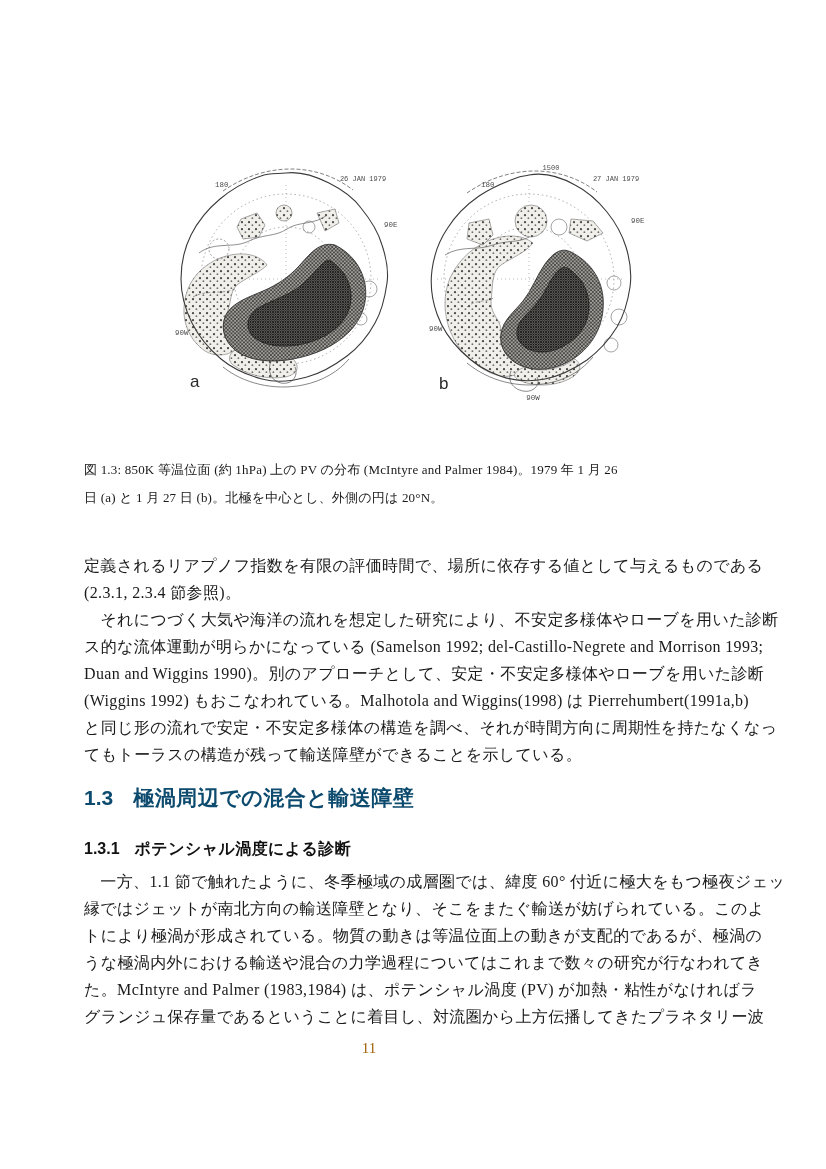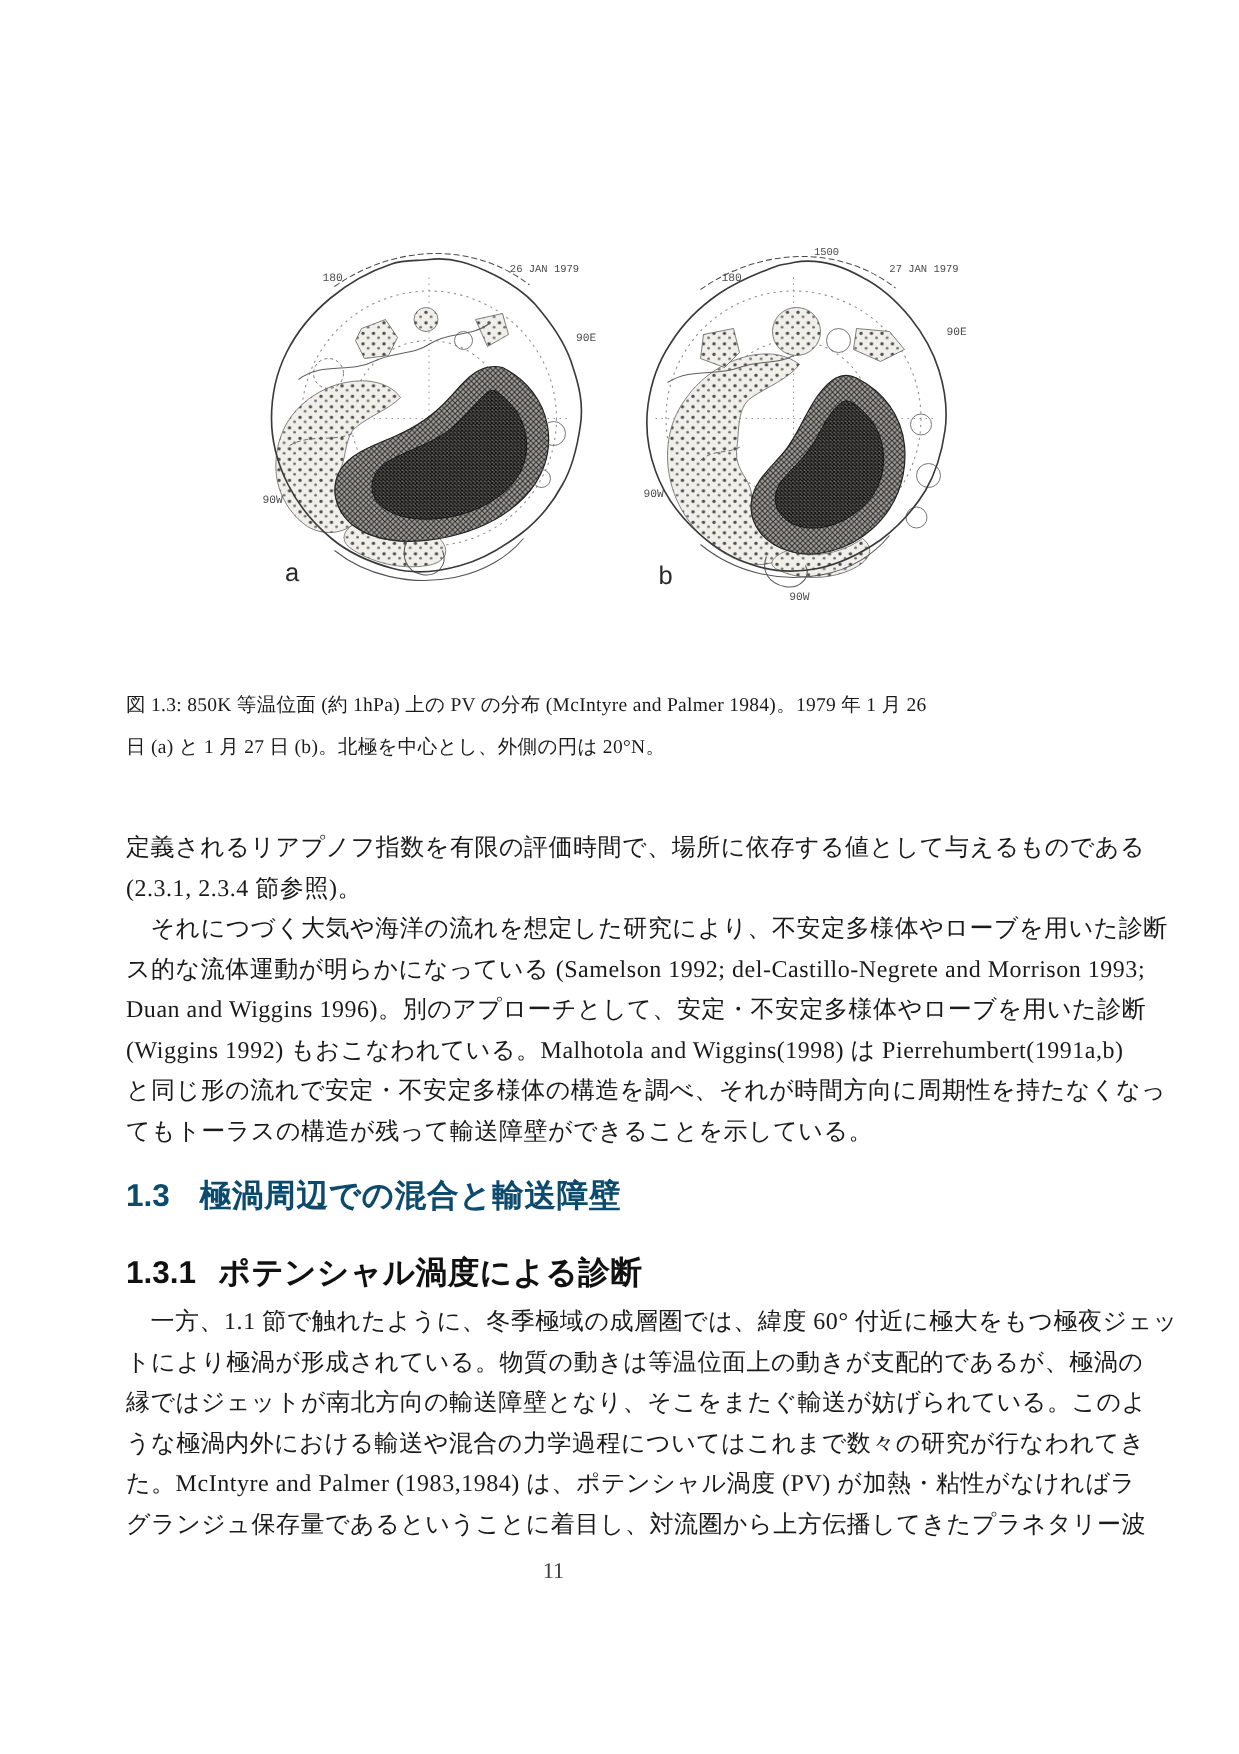--- a/index.html
+++ b/index.html
@@ -21,27 +21,27 @@
   }
   .tline{white-space:nowrap;}
   .para{margin:0;}
   .sec-head{
     margin:16px 0 0 0;font-family:"Liberation Sans","DejaVu Sans",sans-serif;
     font-weight:bold;font-size:21px;line-height:28px;letter-spacing:0.5px;color:#0c4a6e;
   }
   .sec-head .sec-num{display:inline-block;margin-right:20px;letter-spacing:0;}
   .subsec-head{
     margin:26px 0 0 0;font-family:"Liberation Sans","DejaVu Sans",sans-serif;
-    font-weight:bold;font-size:21px;line-height:22px;letter-spacing:0.4px;color:#111;
+    font-weight:bold;font-size:16px;line-height:22px;letter-spacing:0.4px;color:#111;
   }
   .subsec-head .sec-num{display:inline-block;margin-right:15px;letter-spacing:0;}
   .para3{margin-top:8px;}
   .pagenum{
     position:absolute;top:1040px;left:0;width:738px;text-align:center;
-    font-size:15px;color:#404040;
+    font-size:15px;color:#a16207;
   }
   .maplabel{font-family:"Liberation Mono","DejaVu Sans Mono",monospace;fill:#4d4d4d;}
   .panel-letter{font-family:"Liberation Sans","DejaVu Sans",sans-serif;fill:#2a2a2a;}
 </style>
 </head>
 <body>
 
 <svg width="0" height="0" style="position:absolute" aria-hidden="true">
   <defs>
     <pattern id="hatchx" width="3.6" height="3.6" patternUnits="userSpaceOnUse">
@@ -149,34 +149,34 @@
     </div>
 
   <div class="textcol">
     <div class="para">
         <div class="tline">定義されるリアプノフ指数を有限の評価時間で、場所に依存する値として与えるものである</div>
         <div class="tline">(2.3.1, 2.3.4 節参照)。</div>
       </div>
     <div class="para">
         <div class="tline">　それにつづく大気や海洋の流れを想定した研究により、不安定多様体やローブを用いた診断</div>
         <div class="tline">ス的な流体運動が明らかになっている (Samelson 1992; del-Castillo-Negrete and Morrison 1993;</div>
-        <div class="tline">Duan and Wiggins 1996)。別のアプローチとして、安定・不安定多様体やローブを用いた診断</div>
+        <div class="tline">Duan and Wiggins 1990)。別のアプローチとして、安定・不安定多様体やローブを用いた診断</div>
         <div class="tline">(Wiggins 1992) もおこなわれている。Malhotola and Wiggins(1998) は Pierrehumbert(1991a,b)</div>
         <div class="tline">と同じ形の流れで安定・不安定多様体の構造を調べ、それが時間方向に周期性を持たなくなっ</div>
         <div class="tline">てもトーラスの構造が残って輸送障壁ができることを示している。</div>
       </div>
 
     <h2 class="sec-head"><span class="sec-num">1.3</span><span>極渦周辺での混合と輸送障壁</span></h2>
 
     <h3 class="subsec-head"><span class="sec-num">1.3.1</span><span>ポテンシャル渦度による診断</span></h3>
 
     <div class="para para3">
         <div class="tline">　一方、1.1 節で触れたように、冬季極域の成層圏では、緯度 60° 付近に極大をもつ極夜ジェッ</div>
+        <div class="tline">縁ではジェットが南北方向の輸送障壁となり、そこをまたぐ輸送が妨げられている。このよ</div>
         <div class="tline">トにより極渦が形成されている。物質の動きは等温位面上の動きが支配的であるが、極渦の</div>
-        <div class="tline">縁ではジェットが南北方向の輸送障壁となり、そこをまたぐ輸送が妨げられている。このよ</div>
         <div class="tline">うな極渦内外における輸送や混合の力学過程についてはこれまで数々の研究が行なわれてき</div>
         <div class="tline">た。McIntyre and Palmer (1983,1984) は、ポテンシャル渦度 (PV) が加熱・粘性がなければラ</div>
         <div class="tline">グランジュ保存量であるということに着目し、対流圏から上方伝播してきたプラネタリー波</div>
       </div>
   </div>
 
   <div class="pagenum">11</div>
 </div>
 
 </body></html>

